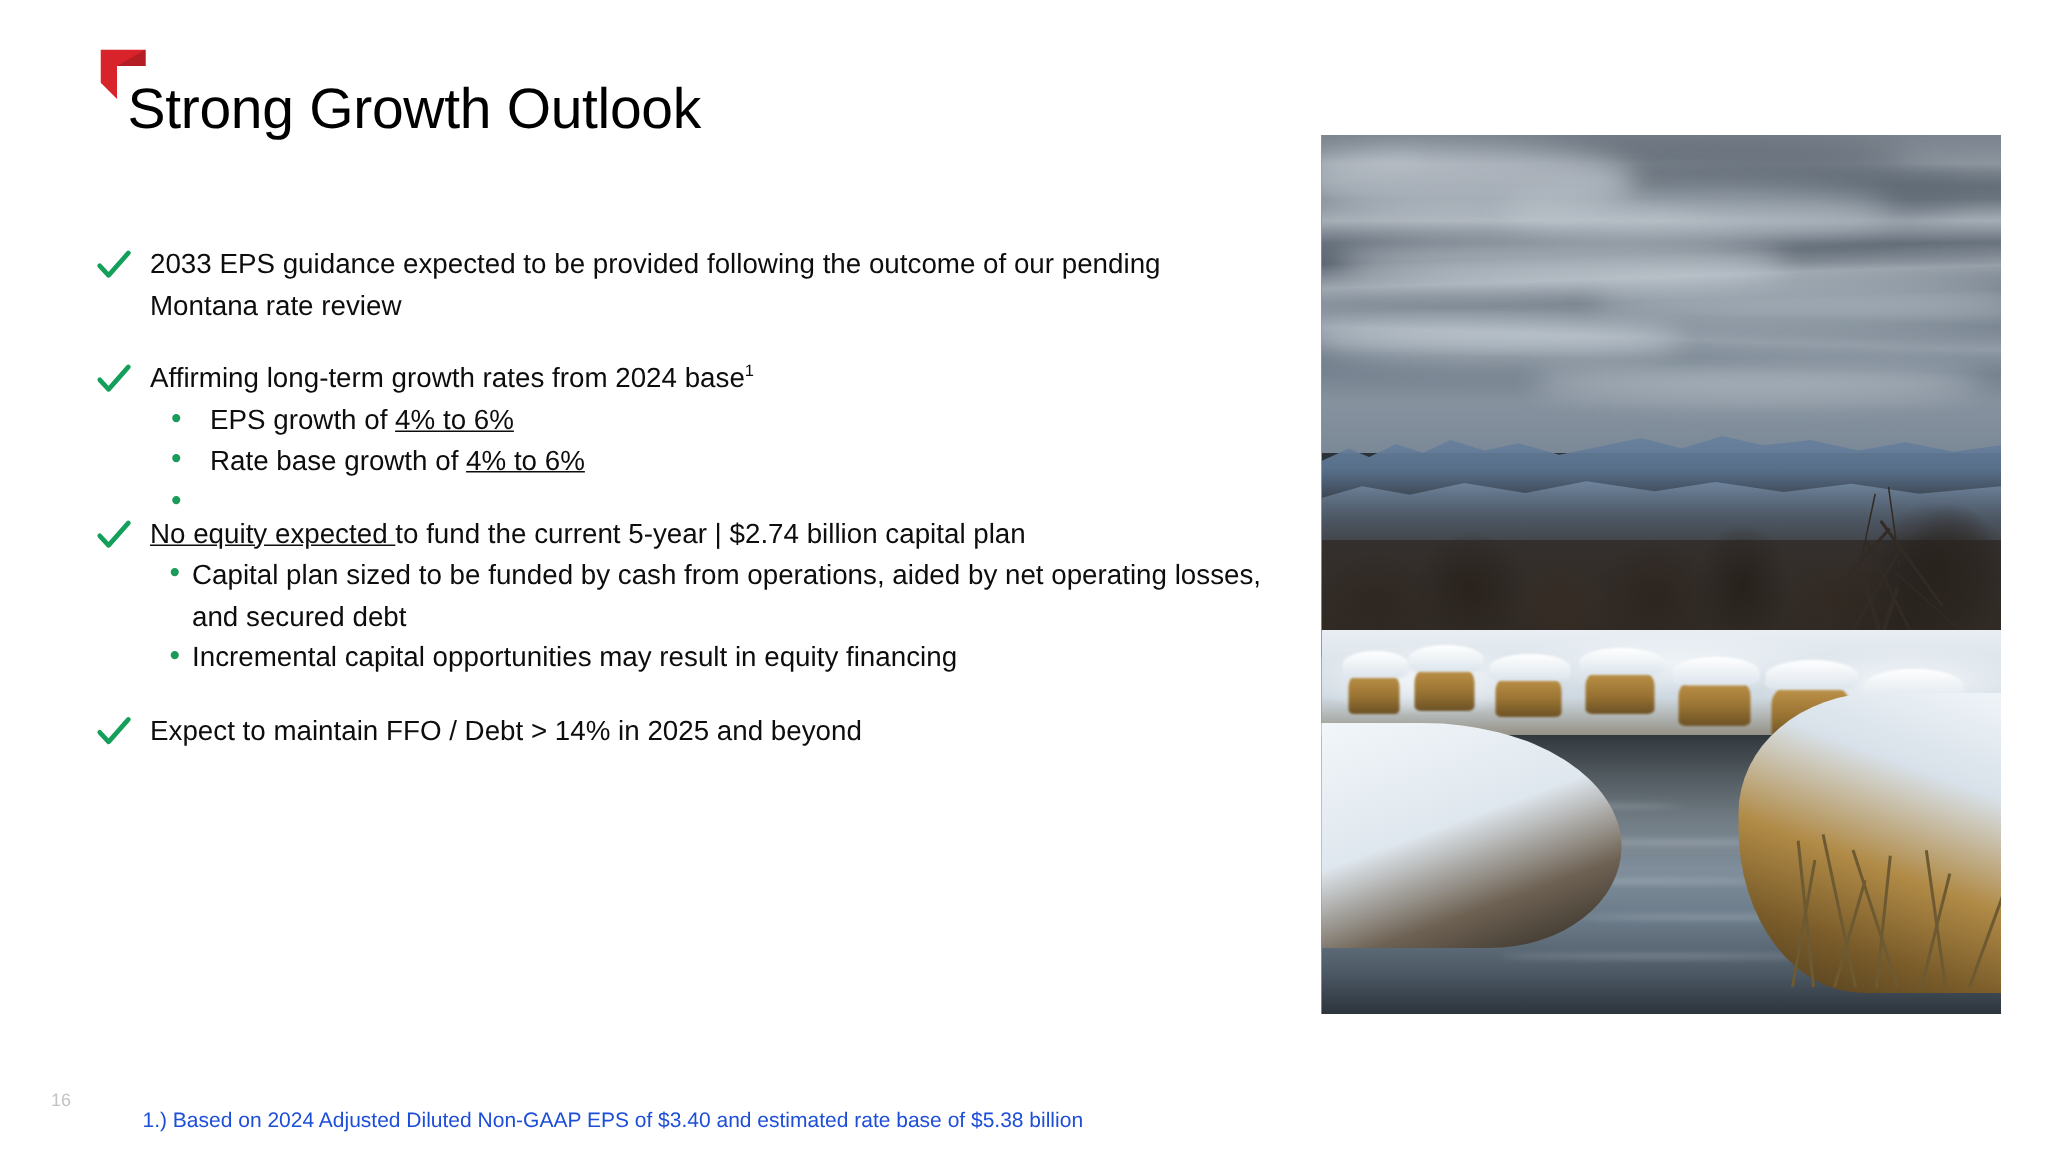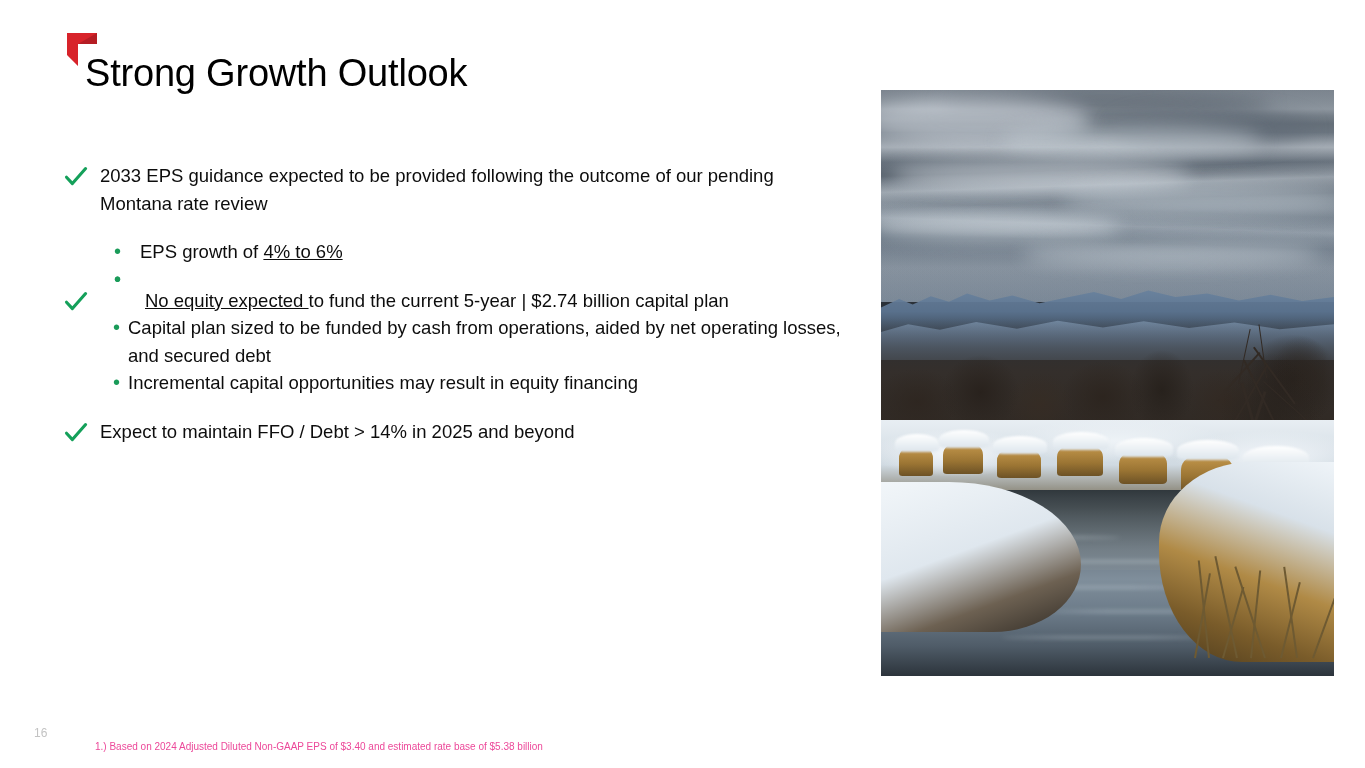--- a/index.html
+++ b/index.html
@@ -63,21 +63,21 @@
     color: #14a05a;
   }
   .check-icon svg { display: block; }
 
   .bullet-text {
     font-size: 18.5px;
     line-height: 27.5px;
     color: #0d0d0d;
     max-width: 760px;
   }
-  .bullet-text .u { text-decoration: underline; margin-left: 45px; }
+  .bullet-text .u { text-decoration: underline; }
   .bullet-text sup {
     font-size: 11px;
     vertical-align: super;
     line-height: 0;
   }
 
   
   .sub-list {
     list-style: none;
     margin: 0;
@@ -293,23 +293,23 @@
     top: 723px;
     font-size: 12px;
     line-height: 20px;
     color: #c3c3c3;
     text-align: right;
   }
   .footnote {
     position: absolute;
     left: 95px;
     top: 738px;
-    font-size: 10px;
+    font-size: 14px;
     line-height: 17px;
-    color: #ec4899;
+    color: #1d4ed8;
     white-space: nowrap;
   }
 </style>
 </head>
 <body>
 
 <div class="logo-mark">
   <svg width="32" height="33" viewBox="0 0 32 33" aria-hidden="true">
     <path d="M0,0 L30,0 L30,11 L11,11 L11,33 L0,22 Z" fill="#d8232a"></path>
     <path d="M11,11 L30,11 L30,0 Z" fill="#b51d24"></path>
@@ -327,27 +327,36 @@
           <path d="M3.5 13.2 L9.4 19.6 L22.6 4.6" fill="none" stroke="currentColor" stroke-width="3.1" stroke-linecap="round" stroke-linejoin="round"></path>
         </svg>
       </span>
       <div class="bullet-text">2033 EPS guidance expected to be provided following the outcome of our pending Montana rate review</div>
     </div>
   </div>
 
   <div class="gap-lg"></div>
 
   <div class="bullet-block">
+    <div class="bullet-row">
+      <span class="check-icon">
+        <svg width="26" height="26" viewBox="0 0 26 26" aria-hidden="true">
+          <path d="M3.5 13.2 L9.4 19.6 L22.6 4.6" fill="none" stroke="currentColor" stroke-width="3.1" stroke-linecap="round" stroke-linejoin="round"></path>
+        </svg>
+      </span>
+      <div class="bullet-text"><span>Affirming long-term growth rates from 2024 base</span><sup>1</sup></div>
+    </div>
     <ul class="sub-list indent-a">
       <li class="sub-item">
         <span class="dot">•</span>
         <span class="sub-txt"><span>EPS growth of </span><span class="u">4% to 6%</span></span>
       </li>
       <li class="sub-item">
         <span class="dot">•</span>
+        <span class="sub-txt"><span>Rate base growth of </span><span class="u">4% to 6%</span></span>
       </li>
       <li class="sub-item">
         <span class="dot">•</span>
       </li>
     </ul>
   </div>
 
   <div class="gap-lg"></div>
 
   <div class="bullet-block">

